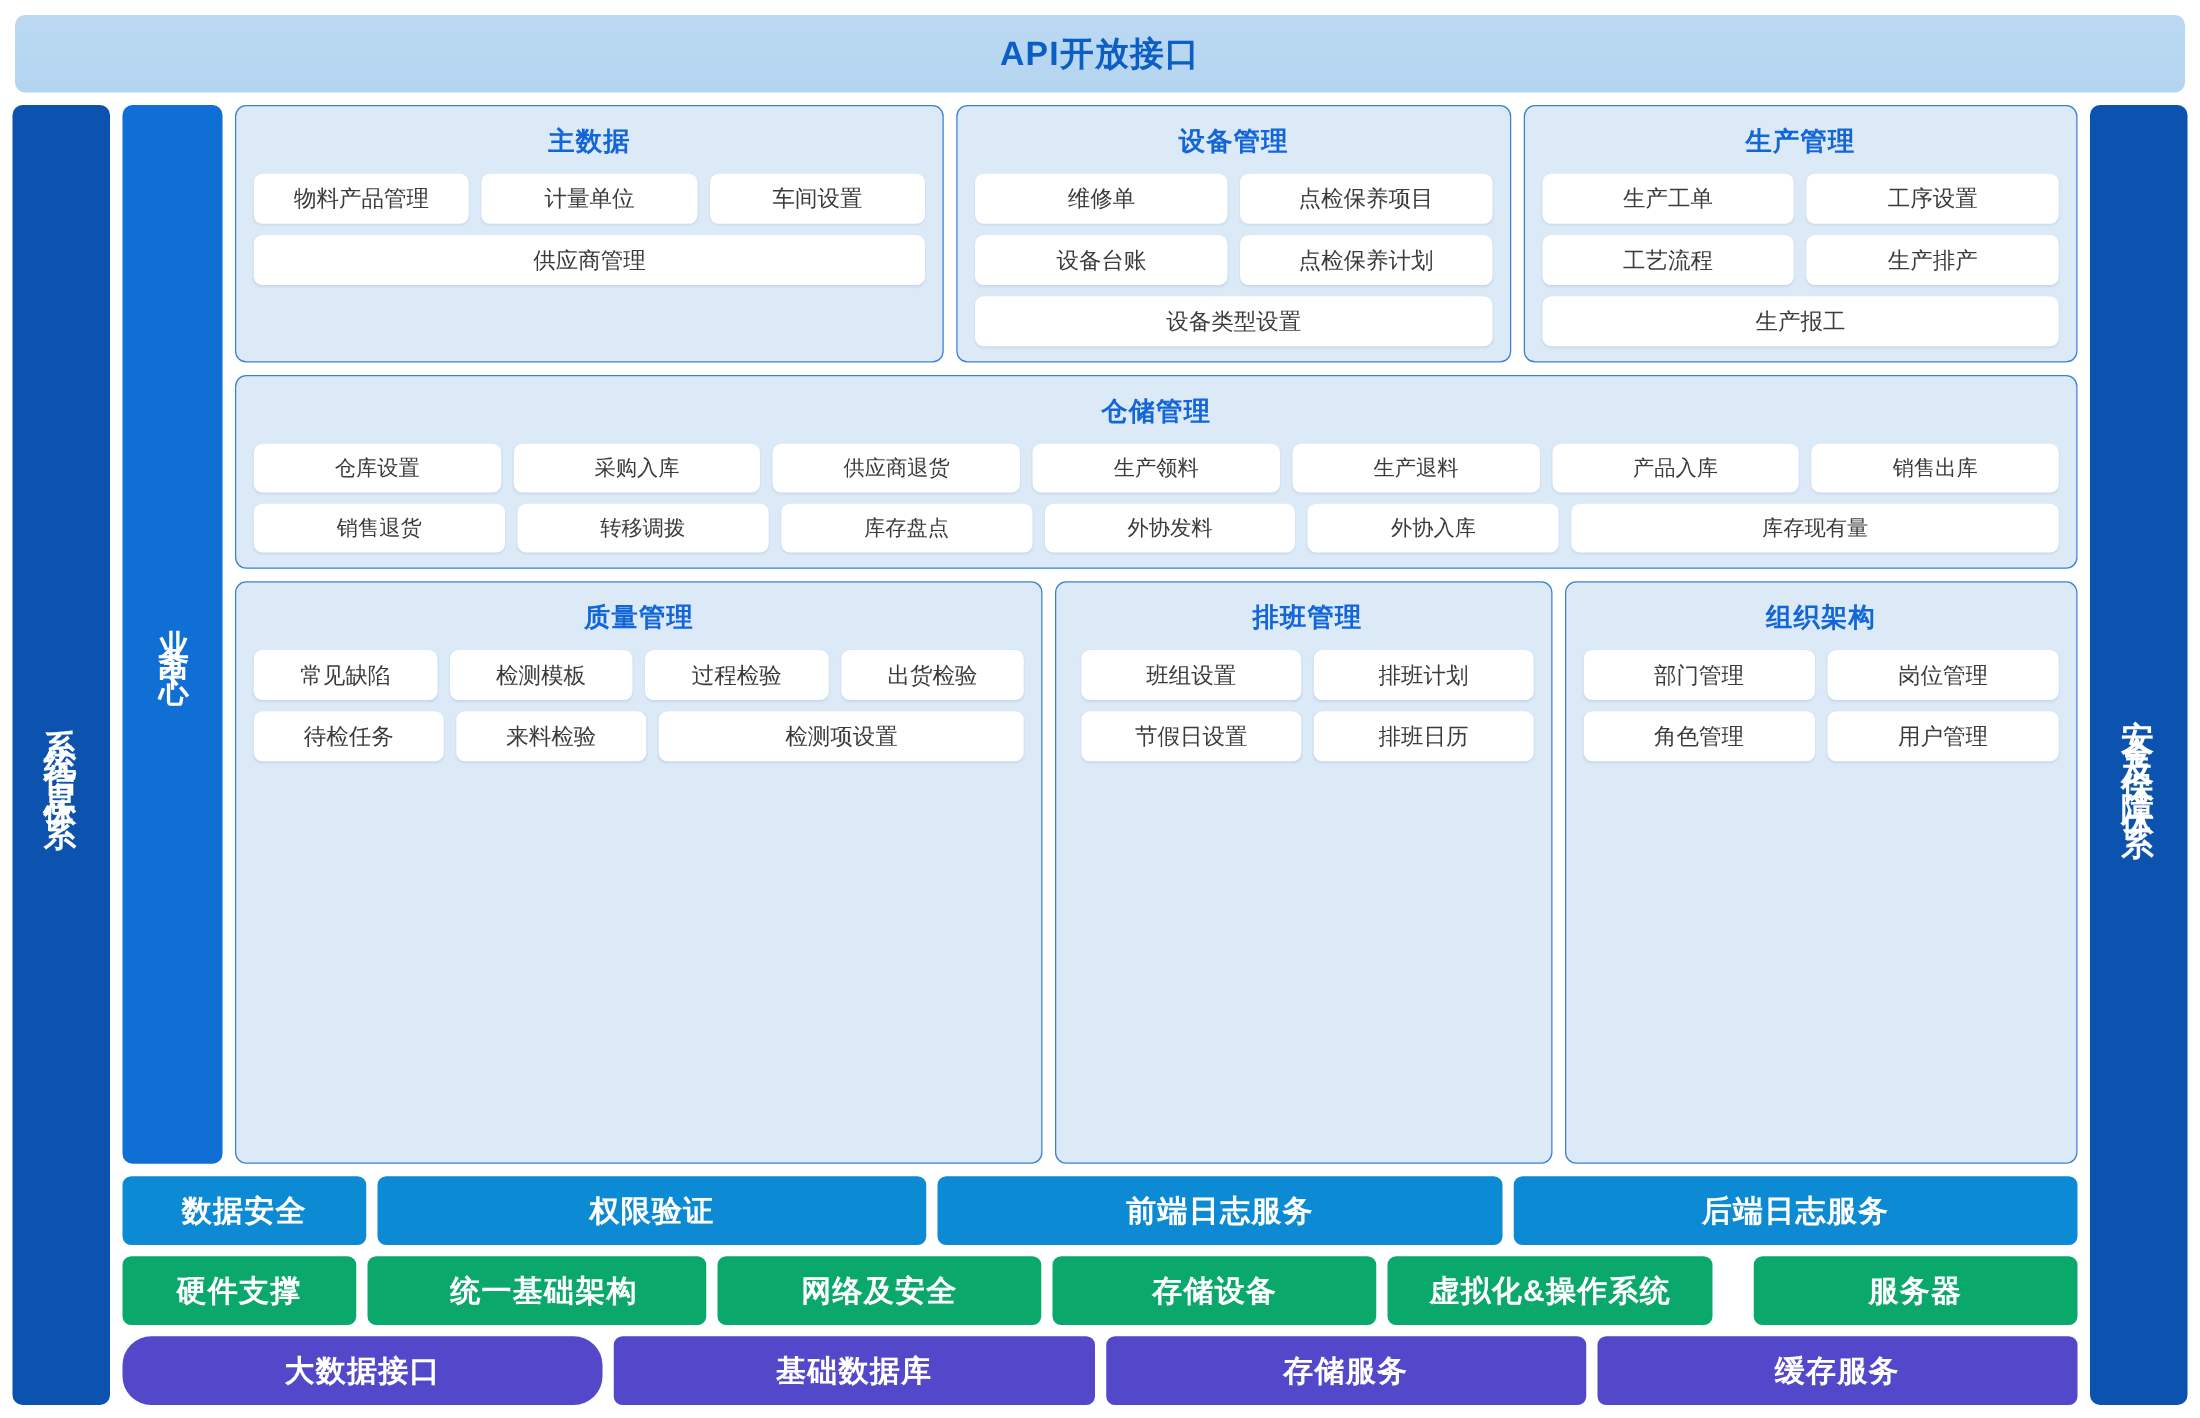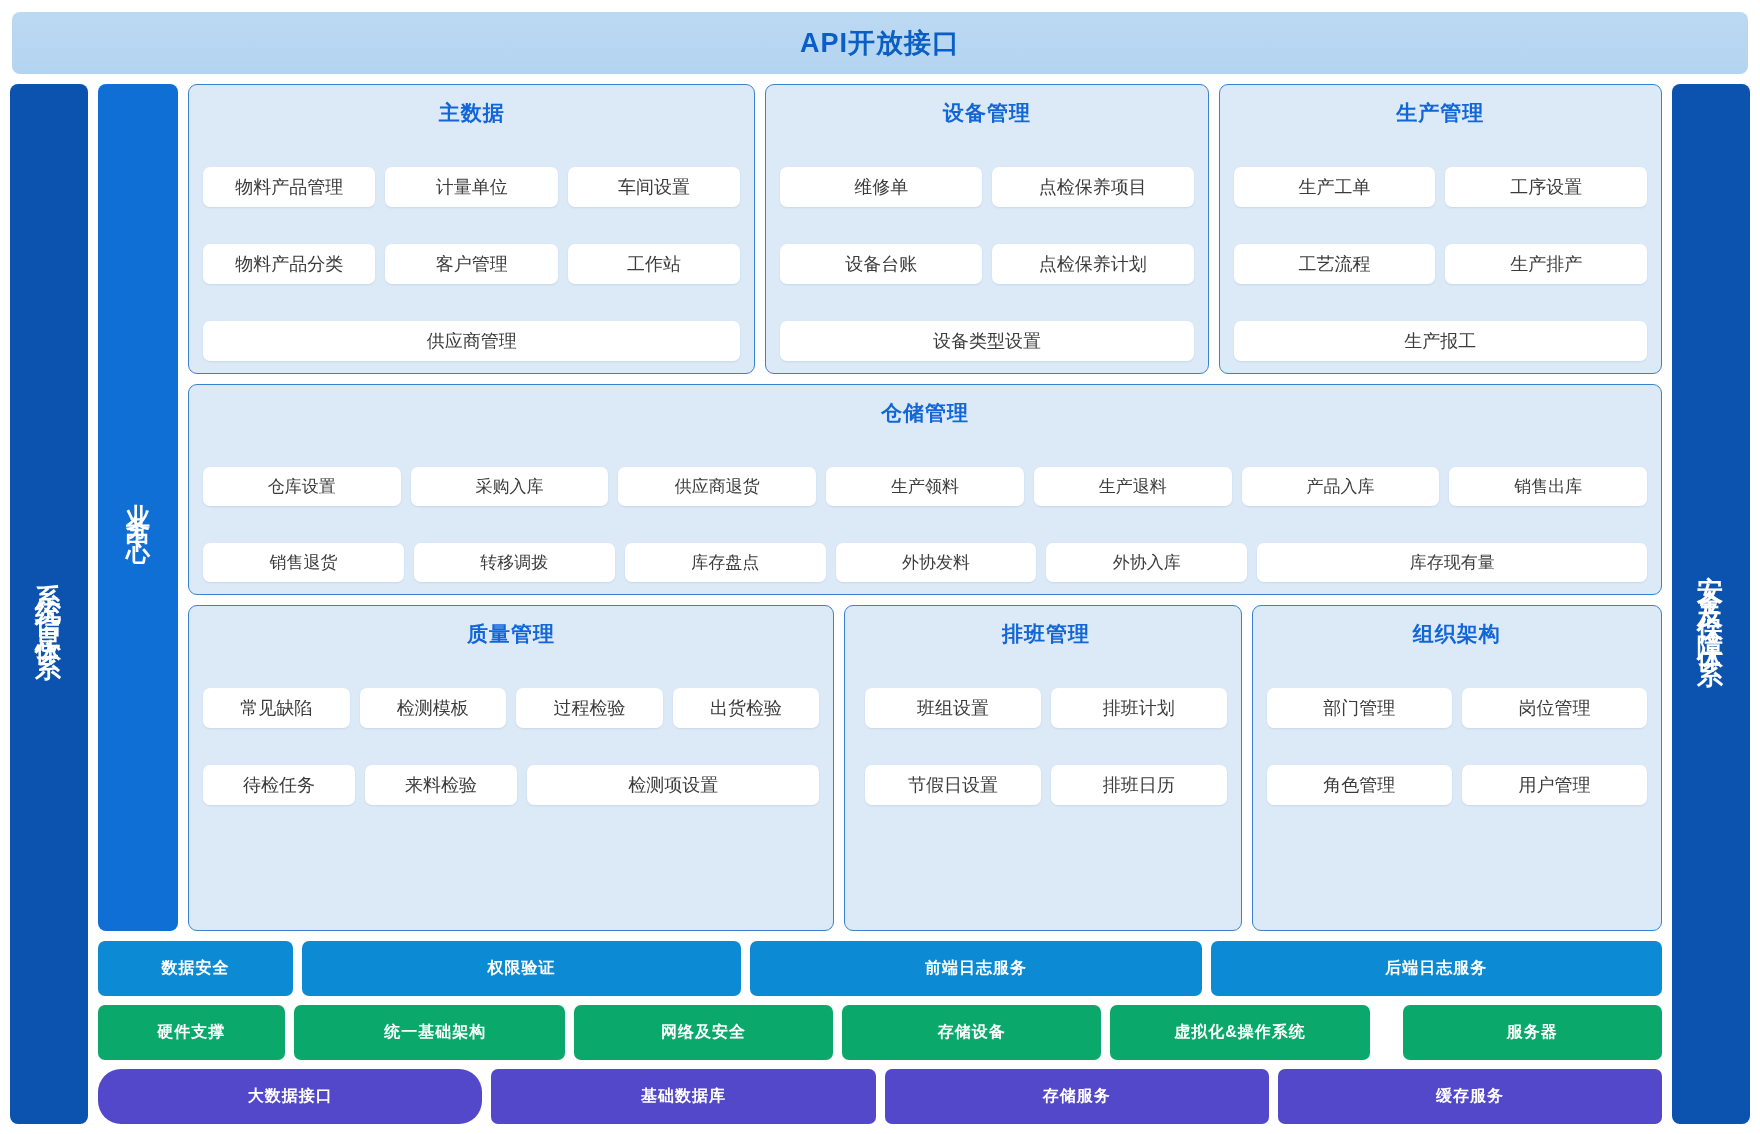--- a/index.html
+++ b/index.html
@@ -80,21 +80,21 @@
     min-width: 0;
   }
   .panel-title {
     color: #1266d8;
     font-size: 21px; font-weight: bold;
     text-align: center;
     margin: 4px 0 12px 0;
     letter-spacing: 1px;
   }
   .rows { display: flex; flex-direction: column; gap: 9px; flex: 1 1 auto; }
-  .row  { display: flex; gap: 10px; margin-top: 28px; }
+  .row  { display: flex; gap: 10px; }
   .cell {
     background: #ffffff;
     border-radius: 7px;
     box-shadow: 0 1px 2px rgba(30,60,100,0.10);
     color: #3b3b3b;
     font-size: 18px;
     display: flex; align-items: center; justify-content: center;
     padding: 11px 6px;
     flex: 1 1 0;
     min-width: 0;
@@ -124,21 +124,21 @@
     display: flex; flex-direction: column;
     gap: 9px;
     margin-top: 10px;
     padding-left: 88px;
     padding-right: 88px;
   }
   .bar-row { display: flex; gap: 9px; }
   .bar-cell {
     border-radius: 7px;
     color: #ffffff;
-    font-size: 16px; font-weight: bold;
+    font-size: 24px; font-weight: bold;
     display: flex; align-items: center; justify-content: center;
     height: 55px;
     white-space: nowrap;
     letter-spacing: 1px;
     min-width: 0;
   }
   .blue-row  .bar-cell { background: #0d8ad4; }
   .green-row .bar-cell { background: #0aa86a; }
   .purple-row .bar-cell { background: #5348c9; }
 </style>
@@ -168,25 +168,20 @@
 
           <div class="row1">
 
             <div class="panel mainData">
               <div class="panel-title">主数据</div>
               <div class="rows">
                 <div class="row">
                   <div class="cell">物料产品管理</div>
                   <div class="cell">计量单位</div>
                   <div class="cell">车间设置</div>
-                </div>
-                <div class="row">
-                  <div class="cell">物料产品分类</div>
-                  <div class="cell">客户管理</div>
-                  <div class="cell">工作站</div>
                 </div>
                 <div class="row">
                   <div class="cell">供应商管理</div>
                 </div>
               </div>
             </div>
 
             <div class="panel equip">
               <div class="panel-title">设备管理</div>
               <div class="rows">

